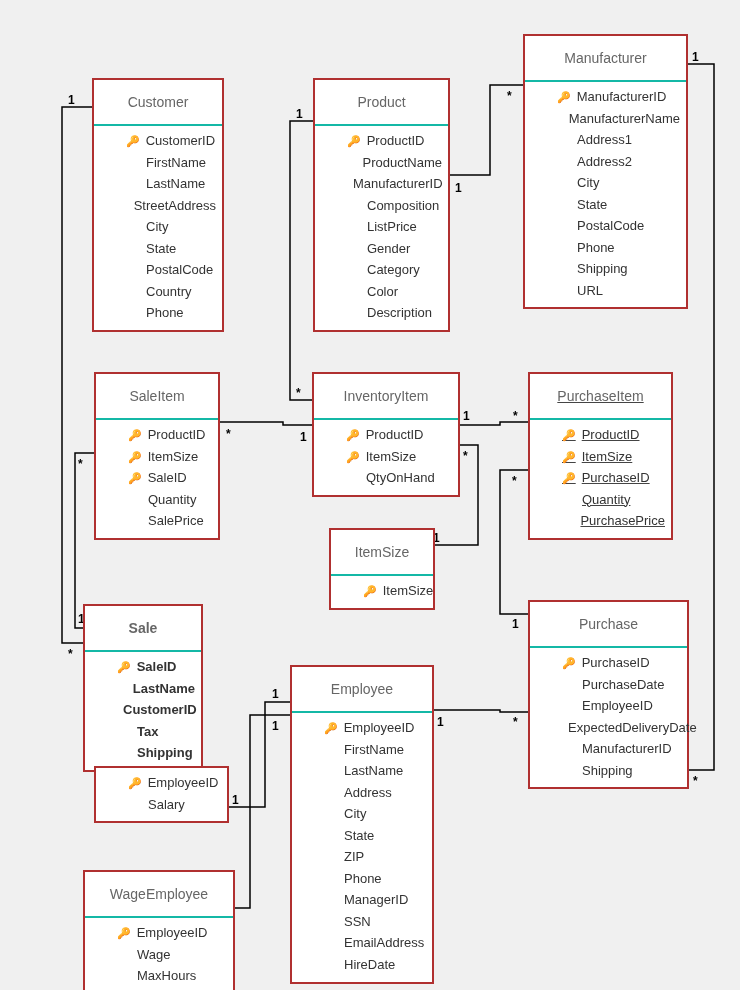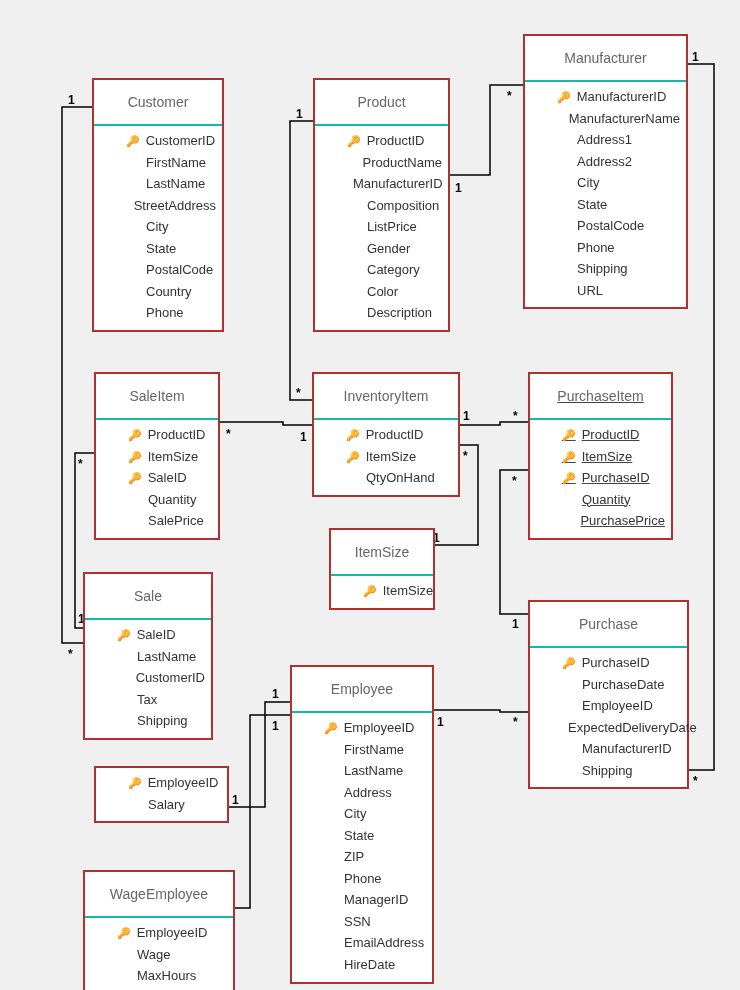--- a/index.html
+++ b/index.html
@@ -330,21 +330,21 @@
   <div class="entity" style="left:329px; top:528px; width:106px;">
     <div class="entity-title">ItemSize</div>
     <div class="fields">
         <div class="field">
           <span class="key-icon"></span>
           <span class="field-name">ItemSize</span>
         </div>
       </div>
   </div>
 
-  <div class="entity" style="left:83px; top:572px; width:130px;">
+  <div class="entity" style="left:83px; top:604px; width:120px;font-weight:bold;">
     <div class="entity-title">Sale</div>
     <div class="fields">
         <div class="field">
           <span class="key-icon"></span>
           <span class="field-name">SaleID</span>
         </div>
         <div class="field">
           <span class="no-key"></span>
           <span class="field-name">LastName</span>
         </div>

